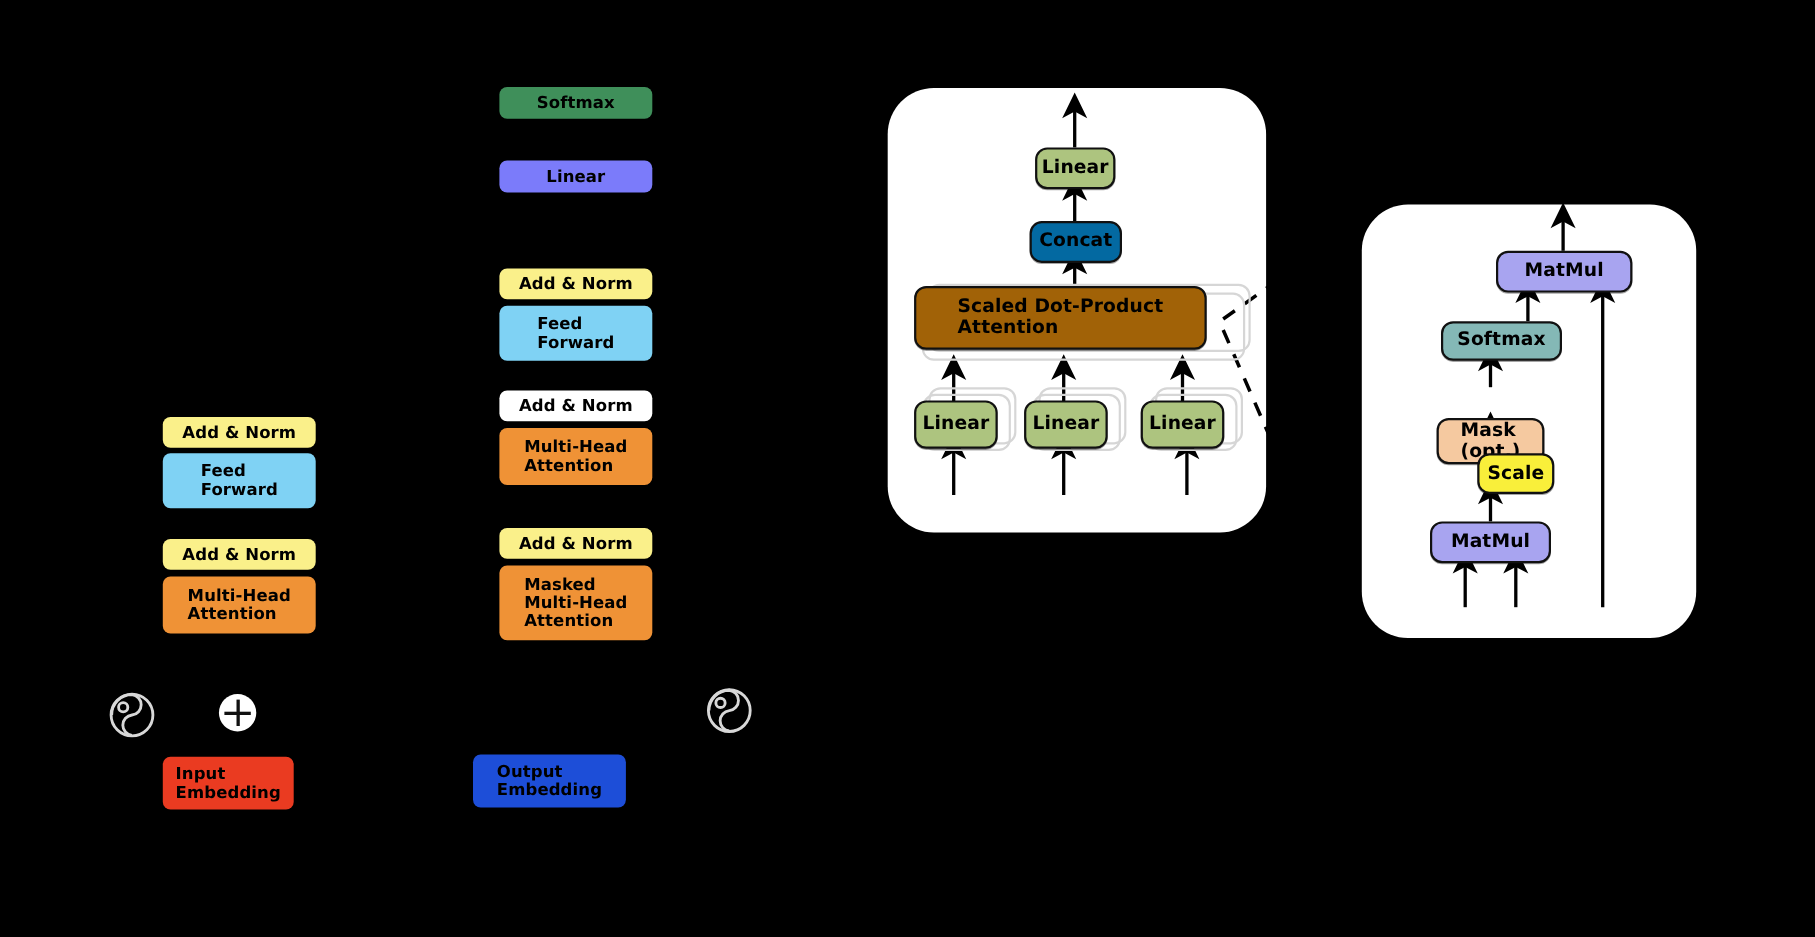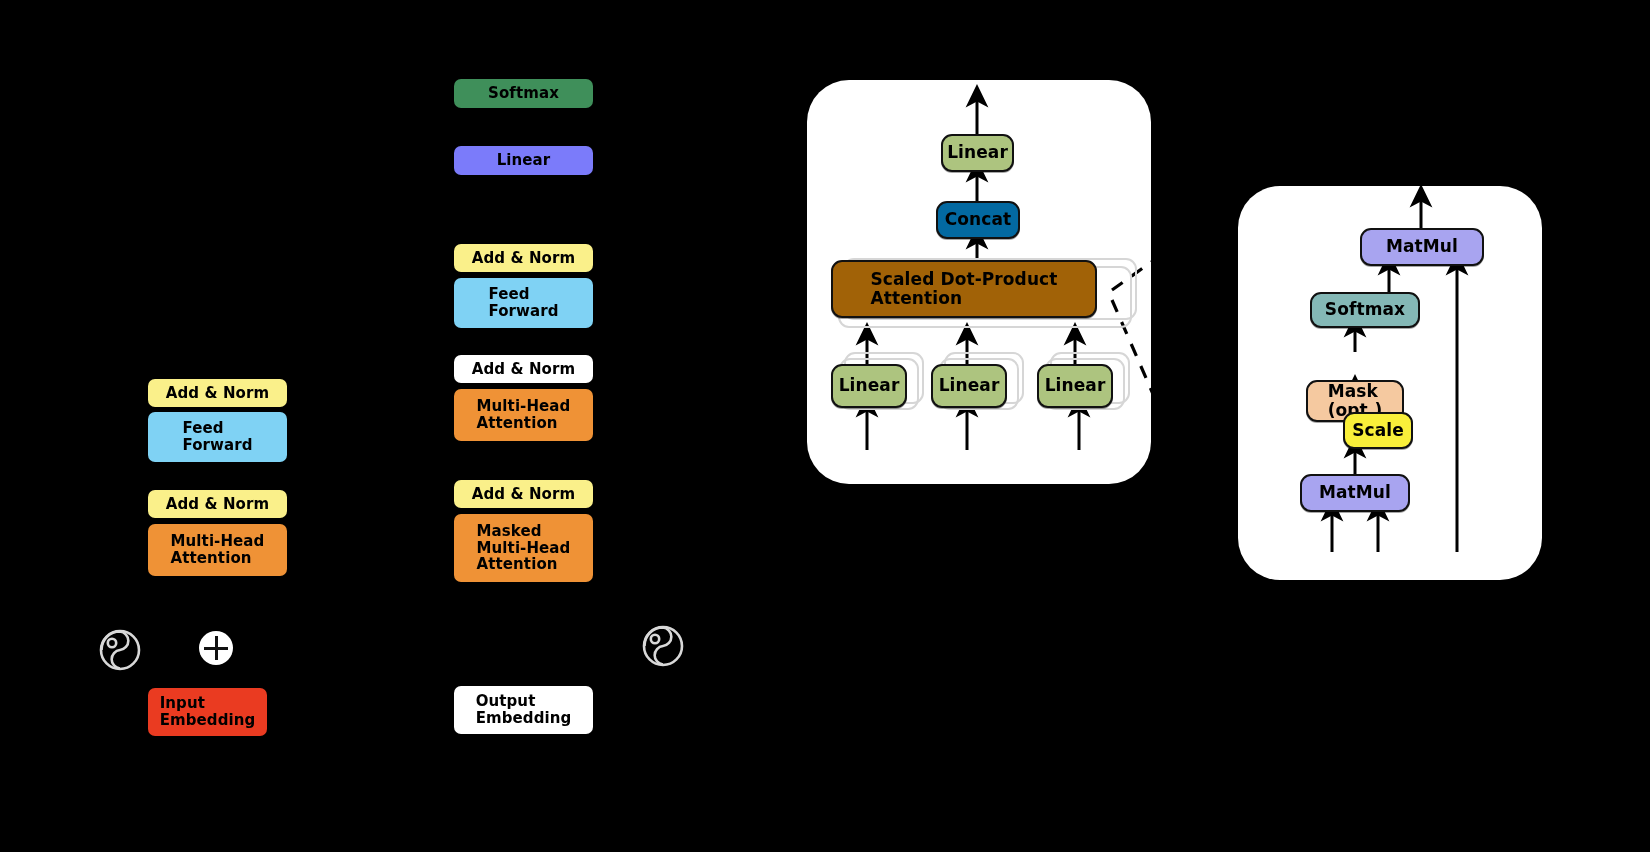--- a/index.html
+++ b/index.html
@@ -122,21 +122,21 @@
   <div class="node bar" style="left:454px;top:244px;width:139px;height:28px;background:#faf08a;">Add &amp; Norm</div>
   <div class="node bar" style="left:454px;top:278px;width:139px;height:50px;background:#7fd2f4;">Feed
 Forward</div>
   <div class="node bar" style="left:454px;top:355px;width:139px;height:28px;background:#ffffff;">Add &amp; Norm</div>
   <div class="node bar" style="left:454px;top:389px;width:139px;height:52px;background:#ef9236;">Multi-Head
 Attention</div>
   <div class="node bar" style="left:454px;top:480px;width:139px;height:28px;background:#faf08a;">Add &amp; Norm</div>
   <div class="node bar" style="left:454px;top:514px;width:139px;height:68px;background:#ef9236;">Masked
 Multi-Head
 Attention</div>
-  <div class="node bar" style="left:454px;top:686px;width:139px;height:48px;background:#ffffff;">Output
+  <div class="node bar" style="left:430px;top:686px;width:139px;height:48px;background:#1d4ed8;">Output
 Embedding</div>
 
   <svg style="position:absolute;left:641px;top:624px;width:44px;height:44px;">
     <g fill="none" stroke="#d8d8d8" stroke-width="2.6">
       <circle cx="22" cy="22" r="19"></circle>
       <path d="M3.5,22 a18.5,18.5 0 0 1 18.5,-18.5 a9.3,9.3 0 0 1 0,18.5 a9.3,9.3 0 0 0 0,18.5"></path>
       <circle cx="14" cy="15" r="4.2"></circle>
     </g>
   </svg>
 

